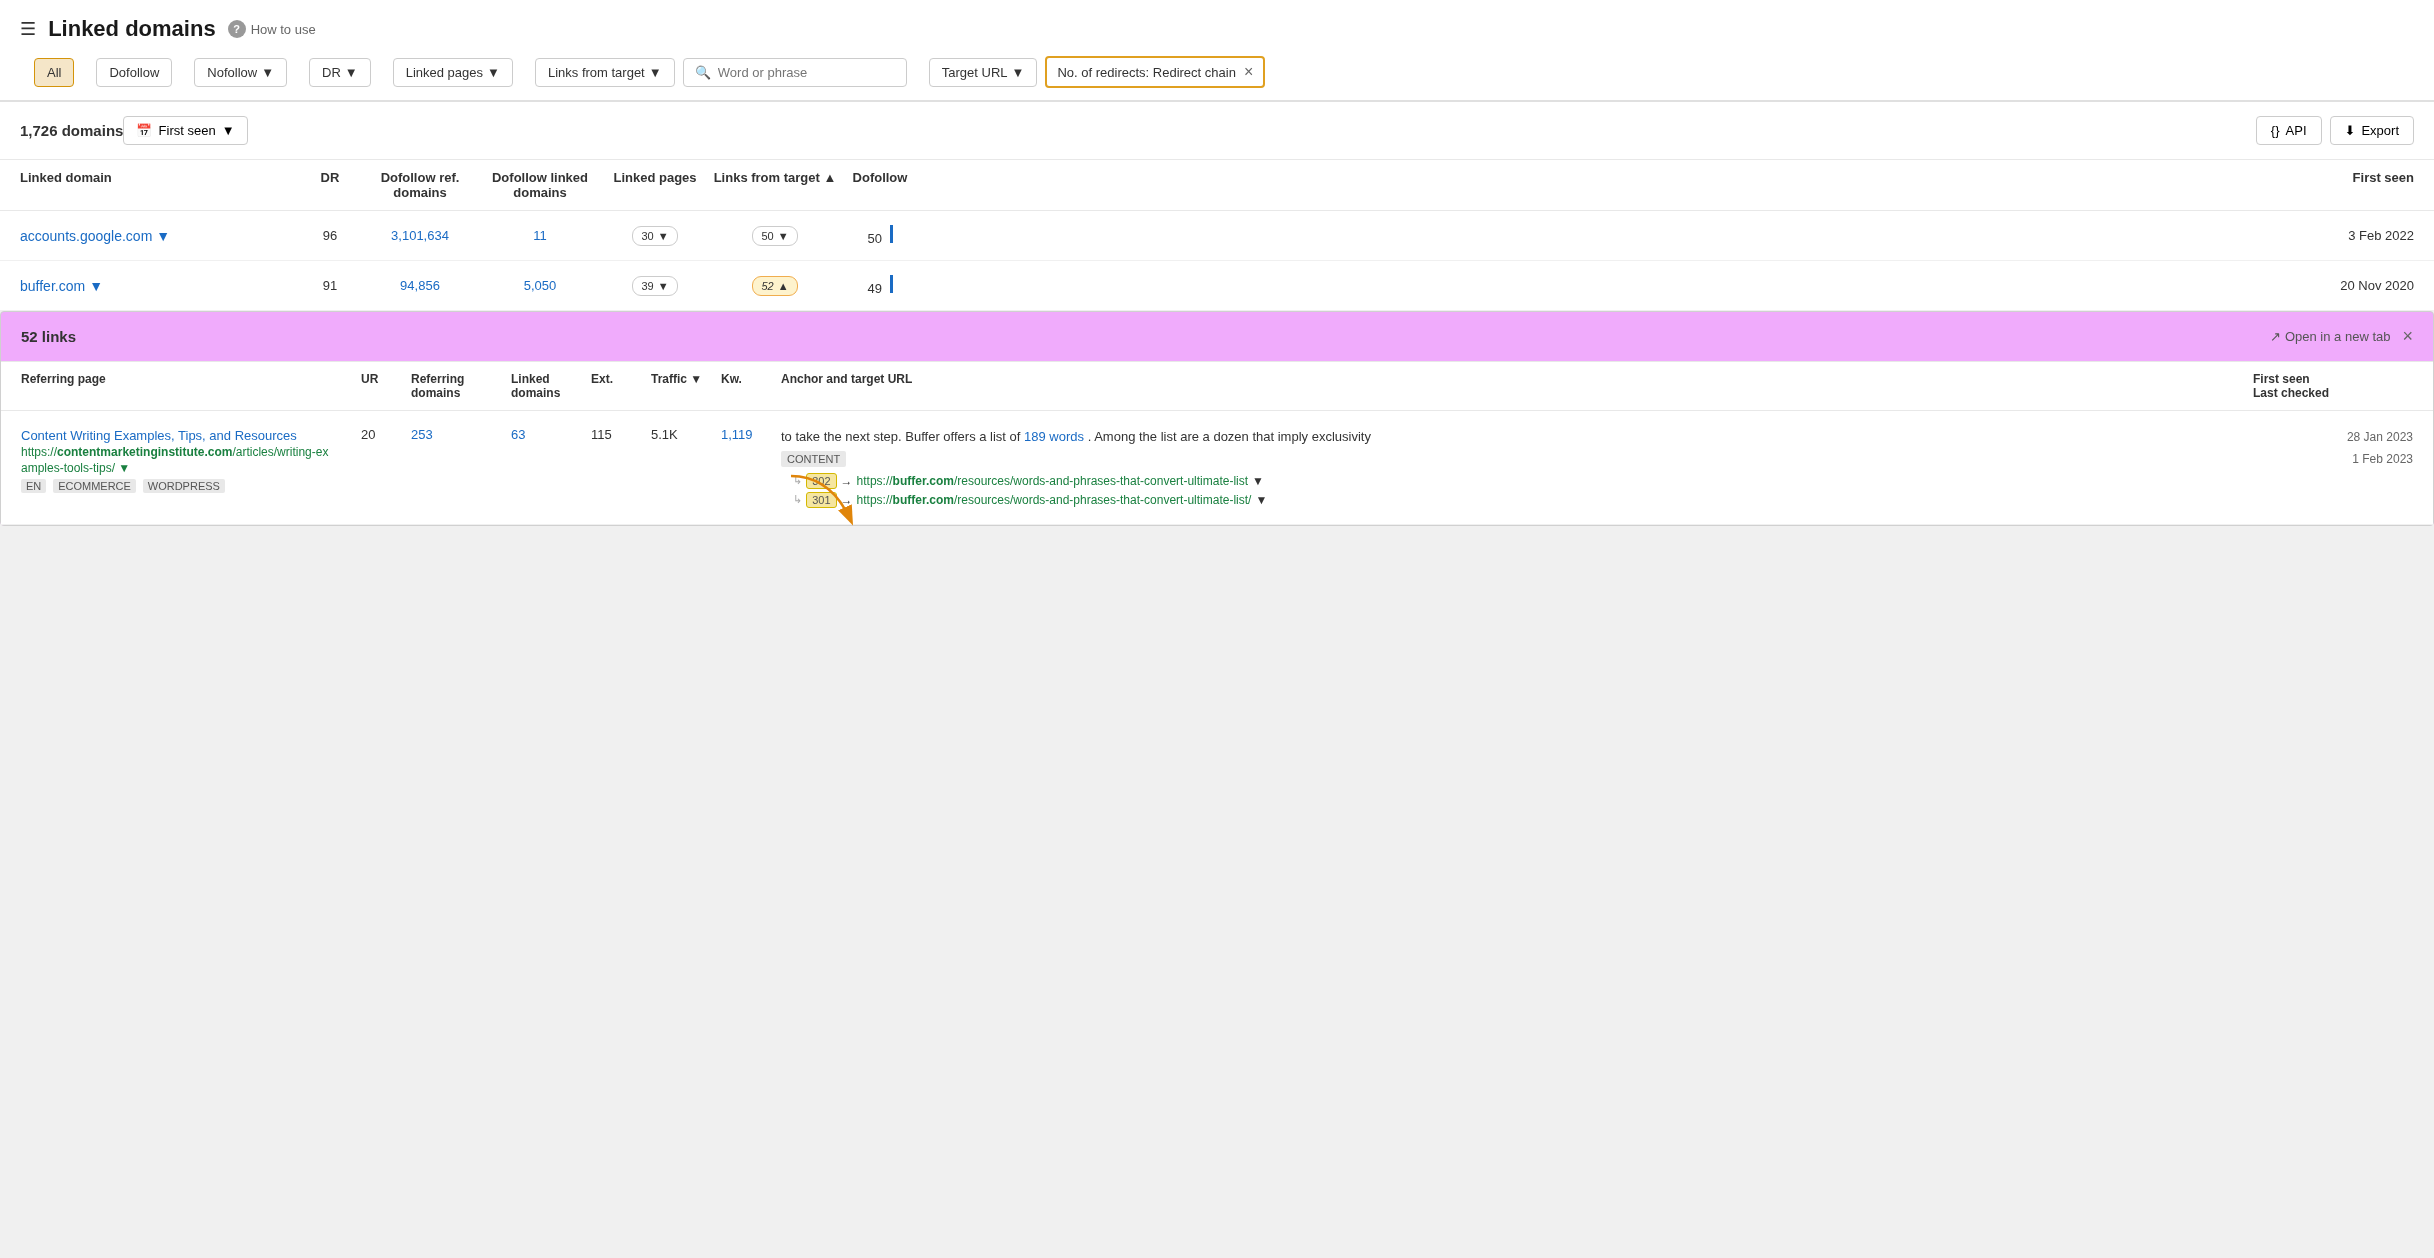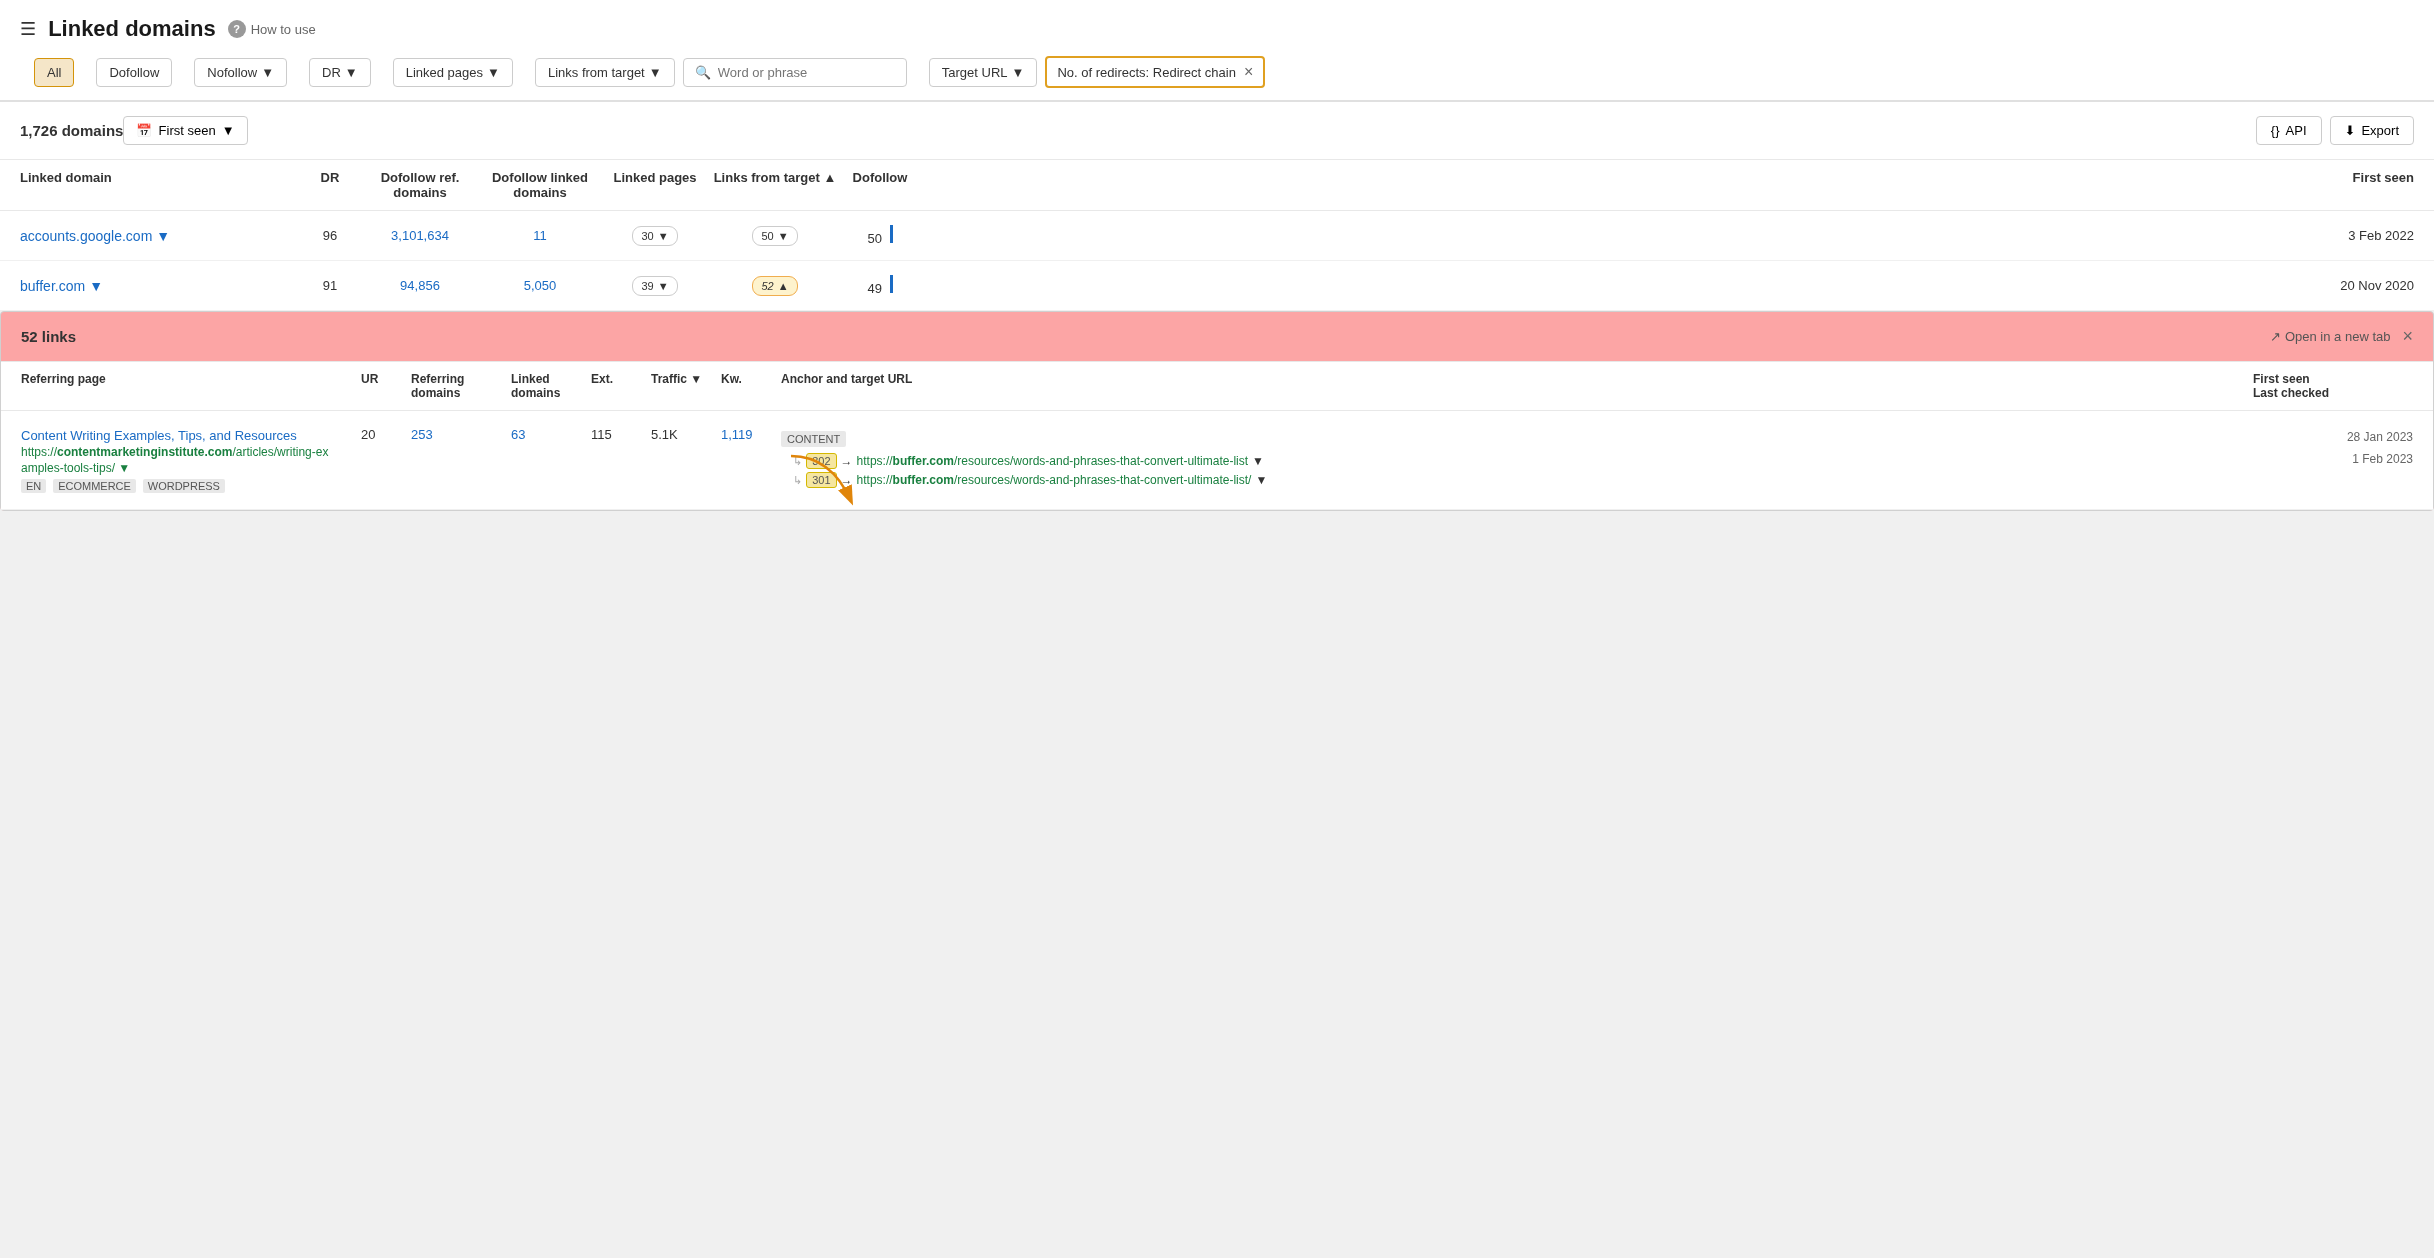--- a/index.html
+++ b/index.html
@@ -37,21 +37,21 @@
     .cell { font-size: 13px; color: #333; }
     .cell.blue { color: #1a6bc4; }
     .cell.center { text-align: center; }
     .cell.right { text-align: right; }
     .domain-link { color: #1a6bc4; text-decoration: none; display: flex; align-items: center; gap: 4px; font-size: 14px; }
     .dropdown-badge { border: 1px solid #ccc; border-radius: 9px; padding: 3px 8px; font-size: 11px; display: inline-flex; align-items: center; gap: 4px; cursor: pointer; background: #fff; }
     .dropdown-badge.highlighted { background: #fef3cd; border-color: #f0ad4e; font-style: italic; }
     .bar-indicator { display: inline-block; width: 3px; height: 18px; background: #1a6bc4; margin-left: 4px; }
 
     
-    .expanded-panel { background: #fca5a5; border: 1px solid #d0d0d0; border-radius: 4px; margin: 0 0 0 0; }
+    .expanded-panel { background: #f0abfc; border: 1px solid #d0d0d0; border-radius: 4px; margin: 0 0 0 0; }
     .expanded-header { display: flex; align-items: center; justify-content: space-between; padding: 14px 20px; border-bottom: 1px solid #e8e8e8; }
     .expanded-title { font-size: 15px; font-weight: 600; }
     .expanded-actions { display: flex; align-items: center; gap: 12px; }
     .open-tab-btn { color: #555; font-size: 13px; cursor: pointer; display: flex; align-items: center; gap: 4px; background: none; border: none; }
     .close-panel-btn { color: #666; font-size: 18px; cursor: pointer; background: none; border: none; }
 
     .inner-col-headers { display: grid; grid-template-columns: 340px 50px 100px 80px 60px 70px 60px auto 160px; gap: 0; padding: 10px 20px; border-bottom: 1px solid #e8e8e8; background: #fff; }
     .inner-col-header { font-size: 12px; font-weight: 600; color: #333; }
 
     .inner-data-row { display: grid; grid-template-columns: 340px 50px 100px 80px 60px 70px 60px auto 160px; gap: 0; padding: 16px 20px; border-bottom: 1px solid #f0f0f0; background: #fff; align-items: start; }
@@ -265,20 +265,25 @@
 
     <div class="cell blue">63</div>
 
     <div class="cell">115</div>
 
     <div class="cell">5.1K</div>
 
     <div class="cell blue">1,119</div>
 
     <div>
+      <div class="anchor-text">
+        <span>to take the next step. Buffer offers a list of</span>
+        <a class="anchor-link">189 words</a>
+        <span>. Among the list are a dozen that imply exclusivity</span>
+      </div>
       <div>
         <span class="content-badge">CONTENT</span>
       </div>
 
       <div style="position:relative;">
         <svg width="120" height="80" style="position:absolute;left:-10px;top:0;pointer-events:none;">
           <defs>
             <marker id="arrowhead" markerWidth="8" markerHeight="8" refX="6" refY="3" orient="auto">
               <polygon points="0 0, 8 3, 0 6" fill="#e0850a"></polygon>
             </marker>

